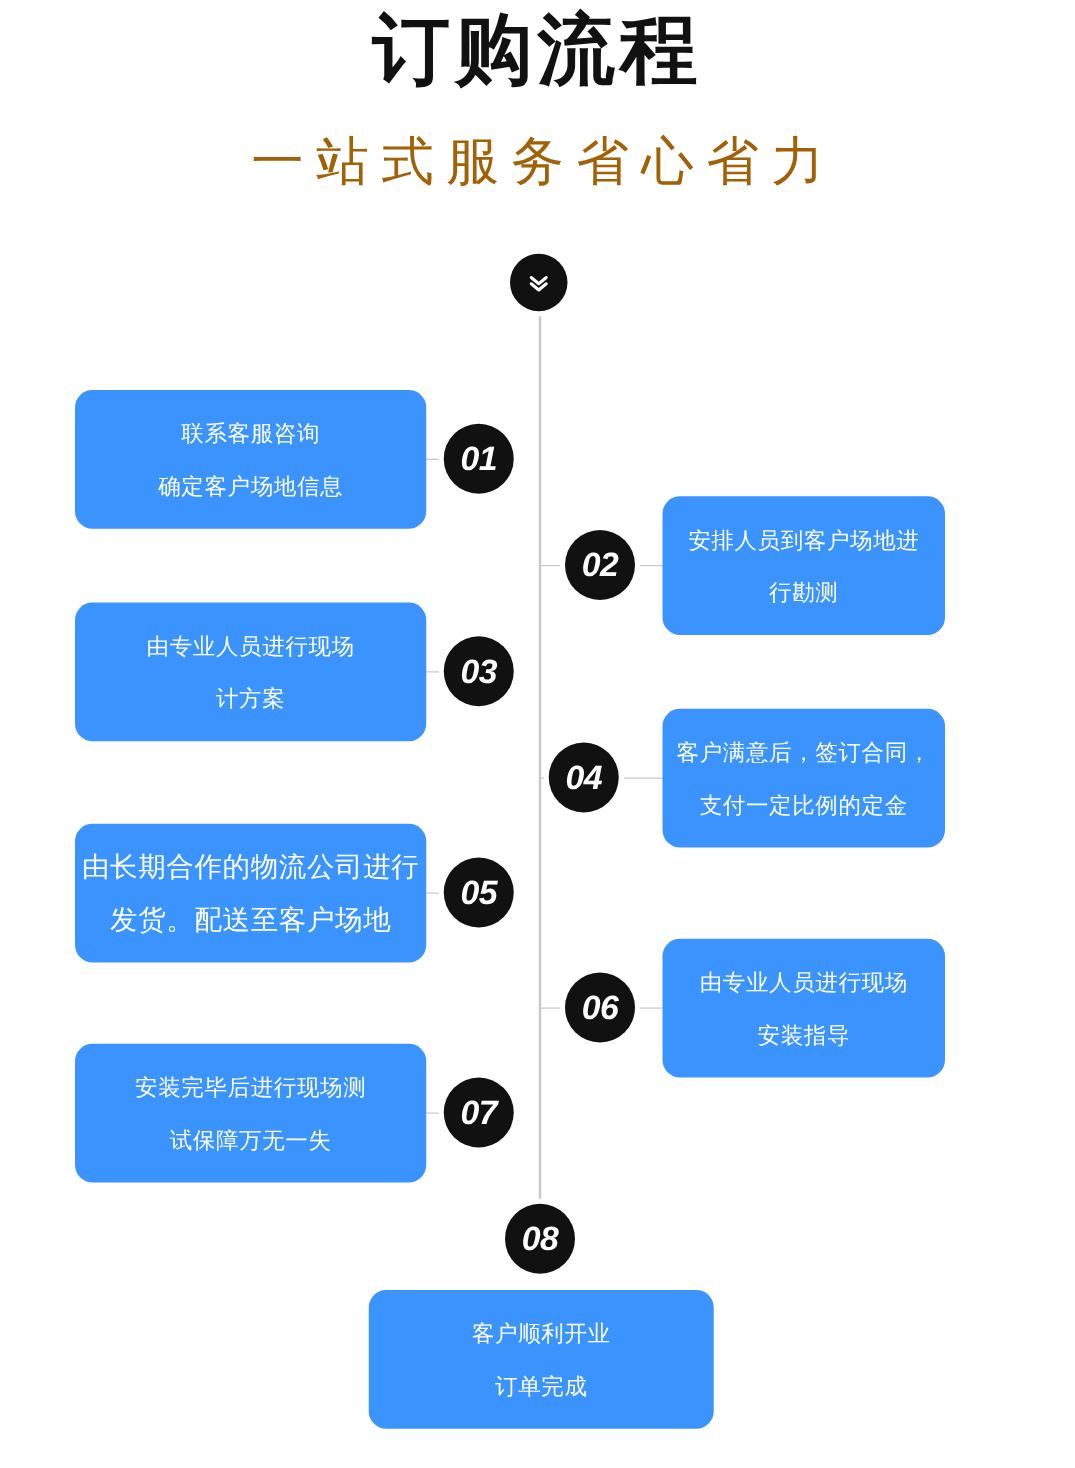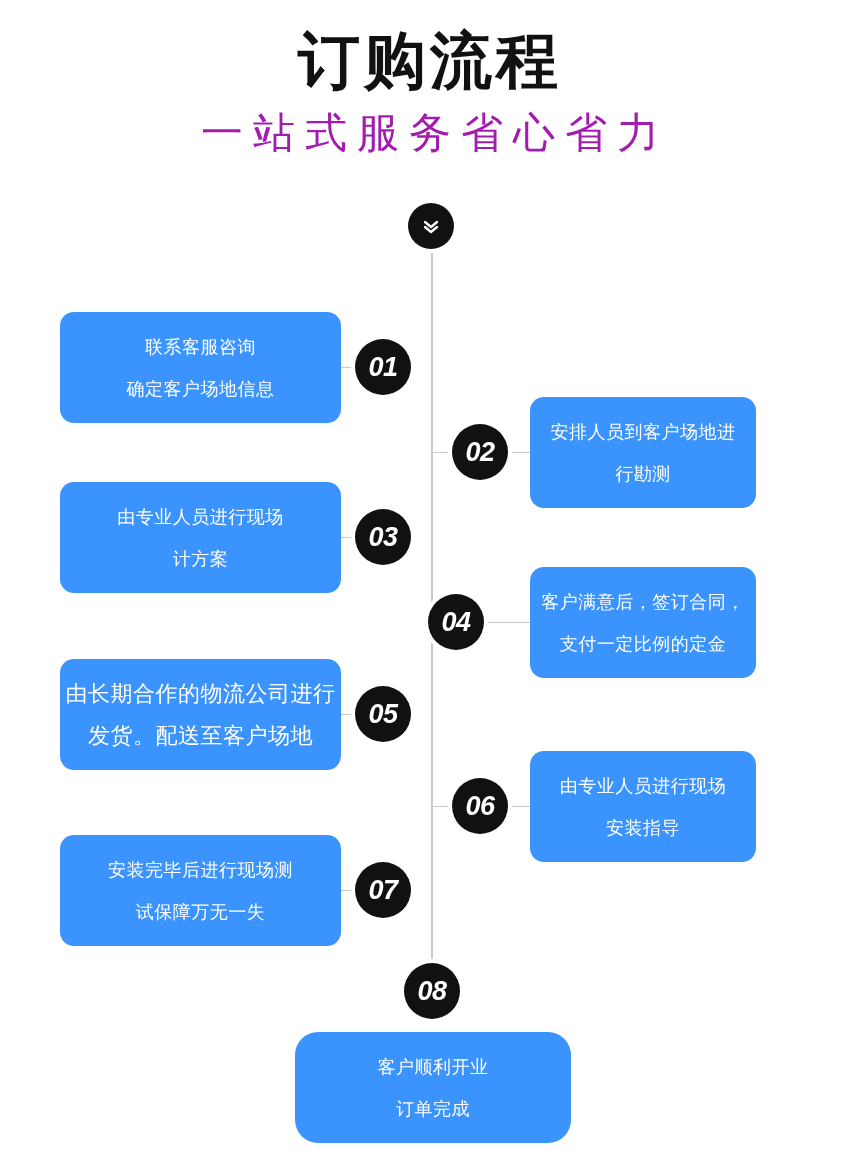--- a/index.html
+++ b/index.html
@@ -24,34 +24,34 @@
   
   .header {
     position: absolute;
     left: 0;
     top: 0;
     width: 860px;
     text-align: center;
   }
   .title {
     margin: 0;
-    padding-top: 24px;
+    padding-top: 4px;
     font-size: 62px;
     line-height: 74px;
     font-weight: 700;
     color: #111111;
     letter-spacing: 4px;
   }
   .subtitle {
-    margin: 0;
+    margin: 16px;
     padding-top: 8px;
     font-size: 42px;
     line-height: 54px;
     font-weight: 500;
-    color: #a21caf;
+    color: #a16207;
     letter-spacing: 10px;
     text-indent: 10px;
   }
 
   
   .spine {
     position: absolute;
     left: 431px;
     top: 228px;
     width: 2px;
@@ -164,21 +164,21 @@
     <span class="ln">安排人员到客户场地进</span>
     <span class="ln">行勘测</span>
   </div>
 
   <div class="step-box box-left" style="top:482px;">
     <span class="ln">由专业人员进行现场</span>
     <span class="ln">计方案</span>
   </div>
   <div class="step-num" style="left:355px; top:509px;">03</div>
 
-  <div class="step-num" style="left:428px; top:594px;">04</div>
+  <div class="step-num" style="left:439px; top:594px;">04</div>
   <div class="step-box box-right" style="top:567px;">
     <span class="ln">客户满意后，签订合同，</span>
     <span class="ln">支付一定比例的定金</span>
   </div>
 
   <div class="step-box box-left" style="top:659px; font-size:22px;">
     <span class="ln">由长期合作的物流公司进行</span>
     <span class="ln">发货。配送至客户场地</span>
   </div>
   <div class="step-num" style="left:355px; top:686px;">05</div>
@@ -189,18 +189,18 @@
     <span class="ln">试保障万无一失</span>
   </div>
 
   <div class="step-box box-right" style="top:751px;">
     <span class="ln">由专业人员进行现场</span>
     <span class="ln">安装指导</span>
   </div>
   <div class="step-num" style="left:355px; top:862px;">07</div>
 
   <div class="step-num" style="left:404px; top:963px;">08</div>
-  <div class="step-box box-final" style="top:1032px;border-radius:23px;">
+  <div class="step-box box-final" style="top:1032px;">
     <span class="ln">客户顺利开业</span>
     <span class="ln">订单完成</span>
   </div>
 
 </div>
 
 </body></html>

